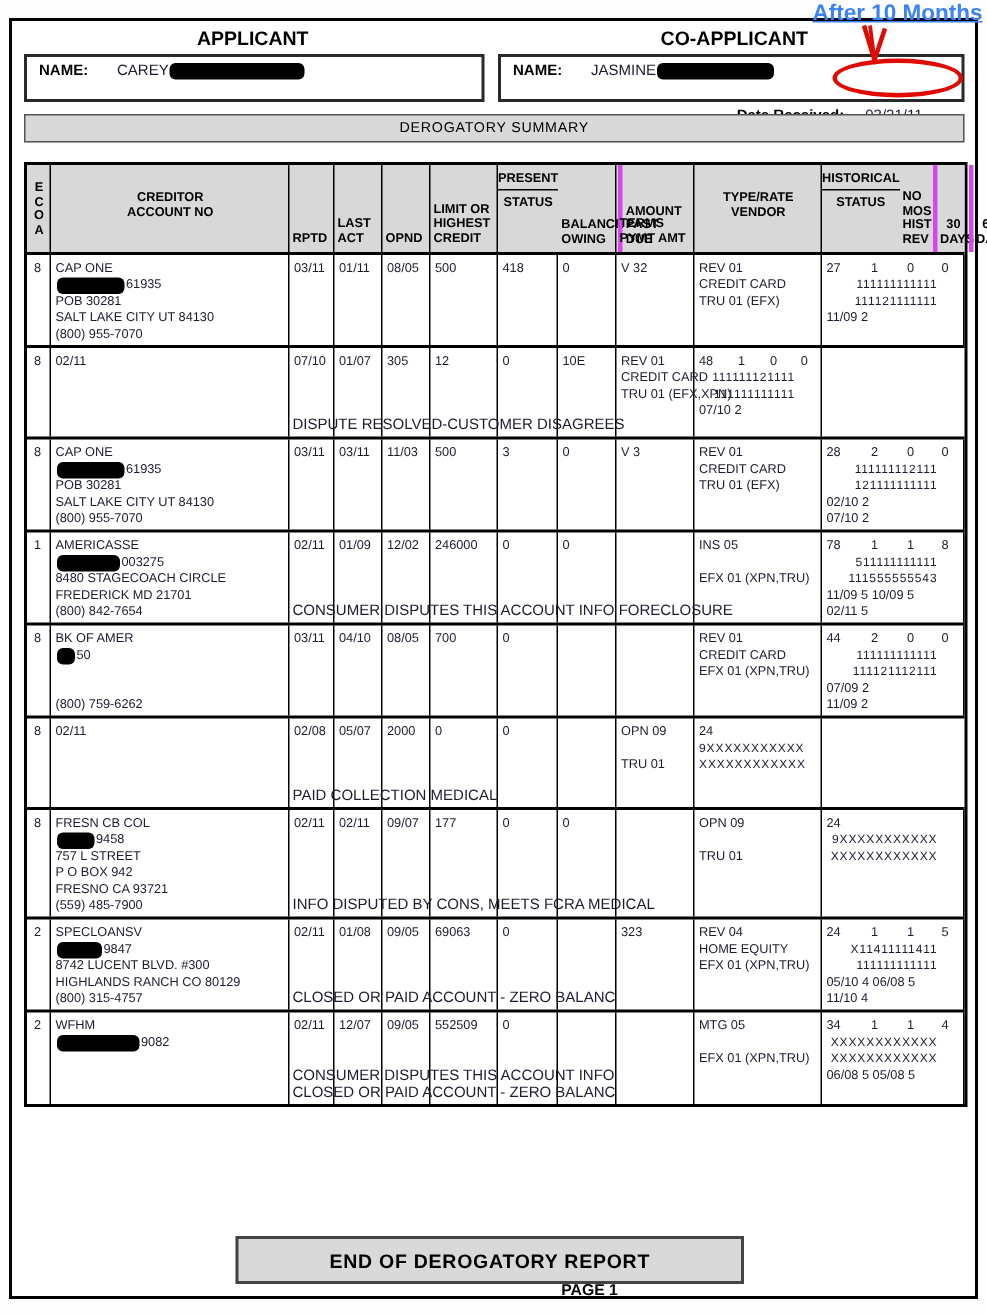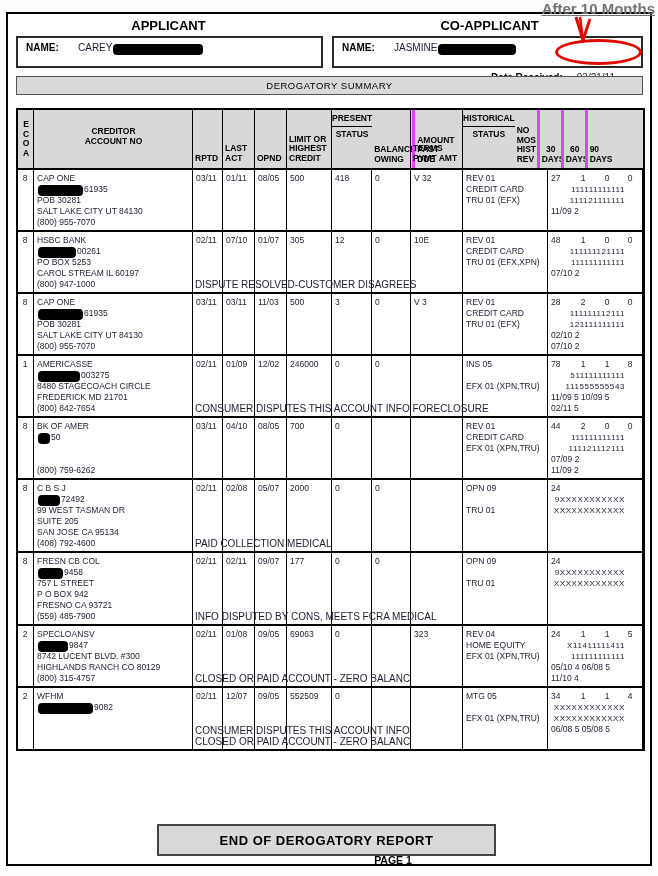--- a/index.html
+++ b/index.html
@@ -2,33 +2,33 @@
 <html><head>
 <meta charset="utf-8">
 <style>
   * { margin:0; padding:0; box-sizing:border-box; }
   html,body { width:658px; height:876px; background:#fdfdfd; overflow:hidden;
     font-family:"Liberation Sans","DejaVu Sans",sans-serif; color:#1c1c30; }
   .page { position:absolute; left:6px; top:12px; width:646px; height:854px;
     border:2px solid #000; background:#fff; }
 
   
-  .anno-note { position:absolute; top:0px; right:3px; color:#737373; font-weight:bold;
+  .anno-note { position:absolute; top:0px; right:3px; color:#3b82f6; font-weight:bold;
     font-size:15px; text-decoration:underline; letter-spacing:0; z-index:30; }
   .anno-arrow { position:absolute; left:570px; top:15px; z-index:30; }
   .anno-ellipse { position:absolute; left:555px; top:39px; width:87px; height:26px;
     border:3px solid #e00b00; border-radius:50%; z-index:30; }
 
   
   .titles { position:absolute; top:4px; left:0; width:100%; display:flex; }
   .titles div { width:50%; text-align:center; font-weight:bold; font-size:13px; color:#000; }
   .namebox { position:absolute; top:22px; height:32px; border:2px solid #2a2a2a; background:#fff; }
   .namebox.left  { left:8px;  width:307px; }
   .namebox.right { left:324px; width:311px; }
-  .namerow { display:flex; align-items:flex-end; padding:4px 0 0 8px; font-size:10px; }
+  .namerow { display:flex; align-items:flex-start; padding:4px 0 0 8px; font-size:10px; }
   .namerow .lbl { font-weight:bold; color:#000; width:52px; }
   .redact-bar { display:inline-block; height:11px; background:#000; vertical-align:middle;
     border-radius:4px; margin:0 1px -2px 1px; }
   .date-row { position:absolute; right:12px; top:34px; font-size:10px; display:flex; align-items:center; }
   .date-row .lbl { font-weight:bold; color:#000; margin-right:14px; }
   .date-row .val { margin-right:14px; }
 
   .graybar { position:absolute; left:8px; top:62px; width:627px; height:19px;
     background:#d9d9d9; border:1px solid #555; text-align:center; font-size:9.5px;
     color:#000; line-height:17px; letter-spacing:0.5px; }
@@ -138,20 +138,22 @@
         <div class="subcells">
           <div class="sub-bal">BALANCE
 OWING</div>
           <div class="sub-pd">AMOUNT
 PAST
 DUE</div>
         </div>
       </div>
       <div class="hc">TERMS
 PYMT AMT</div>
+      <div class="hc mid">TYPE/RATE
+VENDOR</div>
       <div class="hgroup">
         <div class="strip">HISTORICAL STATUS</div>
         <div class="subcells">
           <div class="sub-nomos">NO
 MOS
 HIST
 REV</div>
           <div class="sub-d30">30
 DAYS</div>
           <div class="sub-d60">60
@@ -194,27 +196,20 @@
               <div class="line">111111111111</div>
               <div class="line">111121111111</div>
             </div>
       <div class="hist-dates"><div class="line">11/09 2</div></div>
     </div>
     <div class="note"></div>
   </div>
 
   <div class="trow">
     <div class="td ecoa">8</div>
-    <div class="td">
-            <div class="line">HSBC BANK</div>
-            <div class="line"><span class="redact-bar" style="width: 38px;"></span>00261</div>
-            <div class="line">PO BOX 5253</div>
-            <div class="line">CAROL STREAM IL 60197</div>
-            <div class="line">(800) 947-1000</div>
-          </div>
     <div class="td">02/11</div>
     <div class="td">07/10</div>
     <div class="td">01/07</div>
     <div class="td">305</div>
     <div class="td">12</div>
     <div class="td">0</div>
     <div class="td">10E</div>
     <div class="td">
             <div class="line">REV 01</div>
             <div class="line">CREDIT CARD</div>
@@ -346,28 +341,20 @@
               <div class="line">111111111111</div>
               <div class="line">111121112111</div>
             </div>
       <div class="hist-dates"><div class="line">07/09 2</div><div class="line">11/09 2</div></div>
     </div>
     <div class="note"></div>
   </div>
 
   <div class="trow">
     <div class="td ecoa">8</div>
-    <div class="td">
-            <div class="line">C B S J</div>
-            <div class="line"><span class="redact-bar" style="width: 22px;"></span>72492</div>
-            <div class="line">99 WEST TASMAN DR</div>
-            <div class="line">SUITE 205</div>
-            <div class="line">SAN JOSE CA 95134</div>
-            <div class="line">(408) 792-4600</div>
-          </div>
     <div class="td">02/11</div>
     <div class="td">02/08</div>
     <div class="td">05/07</div>
     <div class="td">2000</div>
     <div class="td">0</div>
     <div class="td">0</div>
     <div class="td"></div>
     <div class="td">
             <div class="line">OPN 09</div>
             <div class="line">&nbsp;</div>

